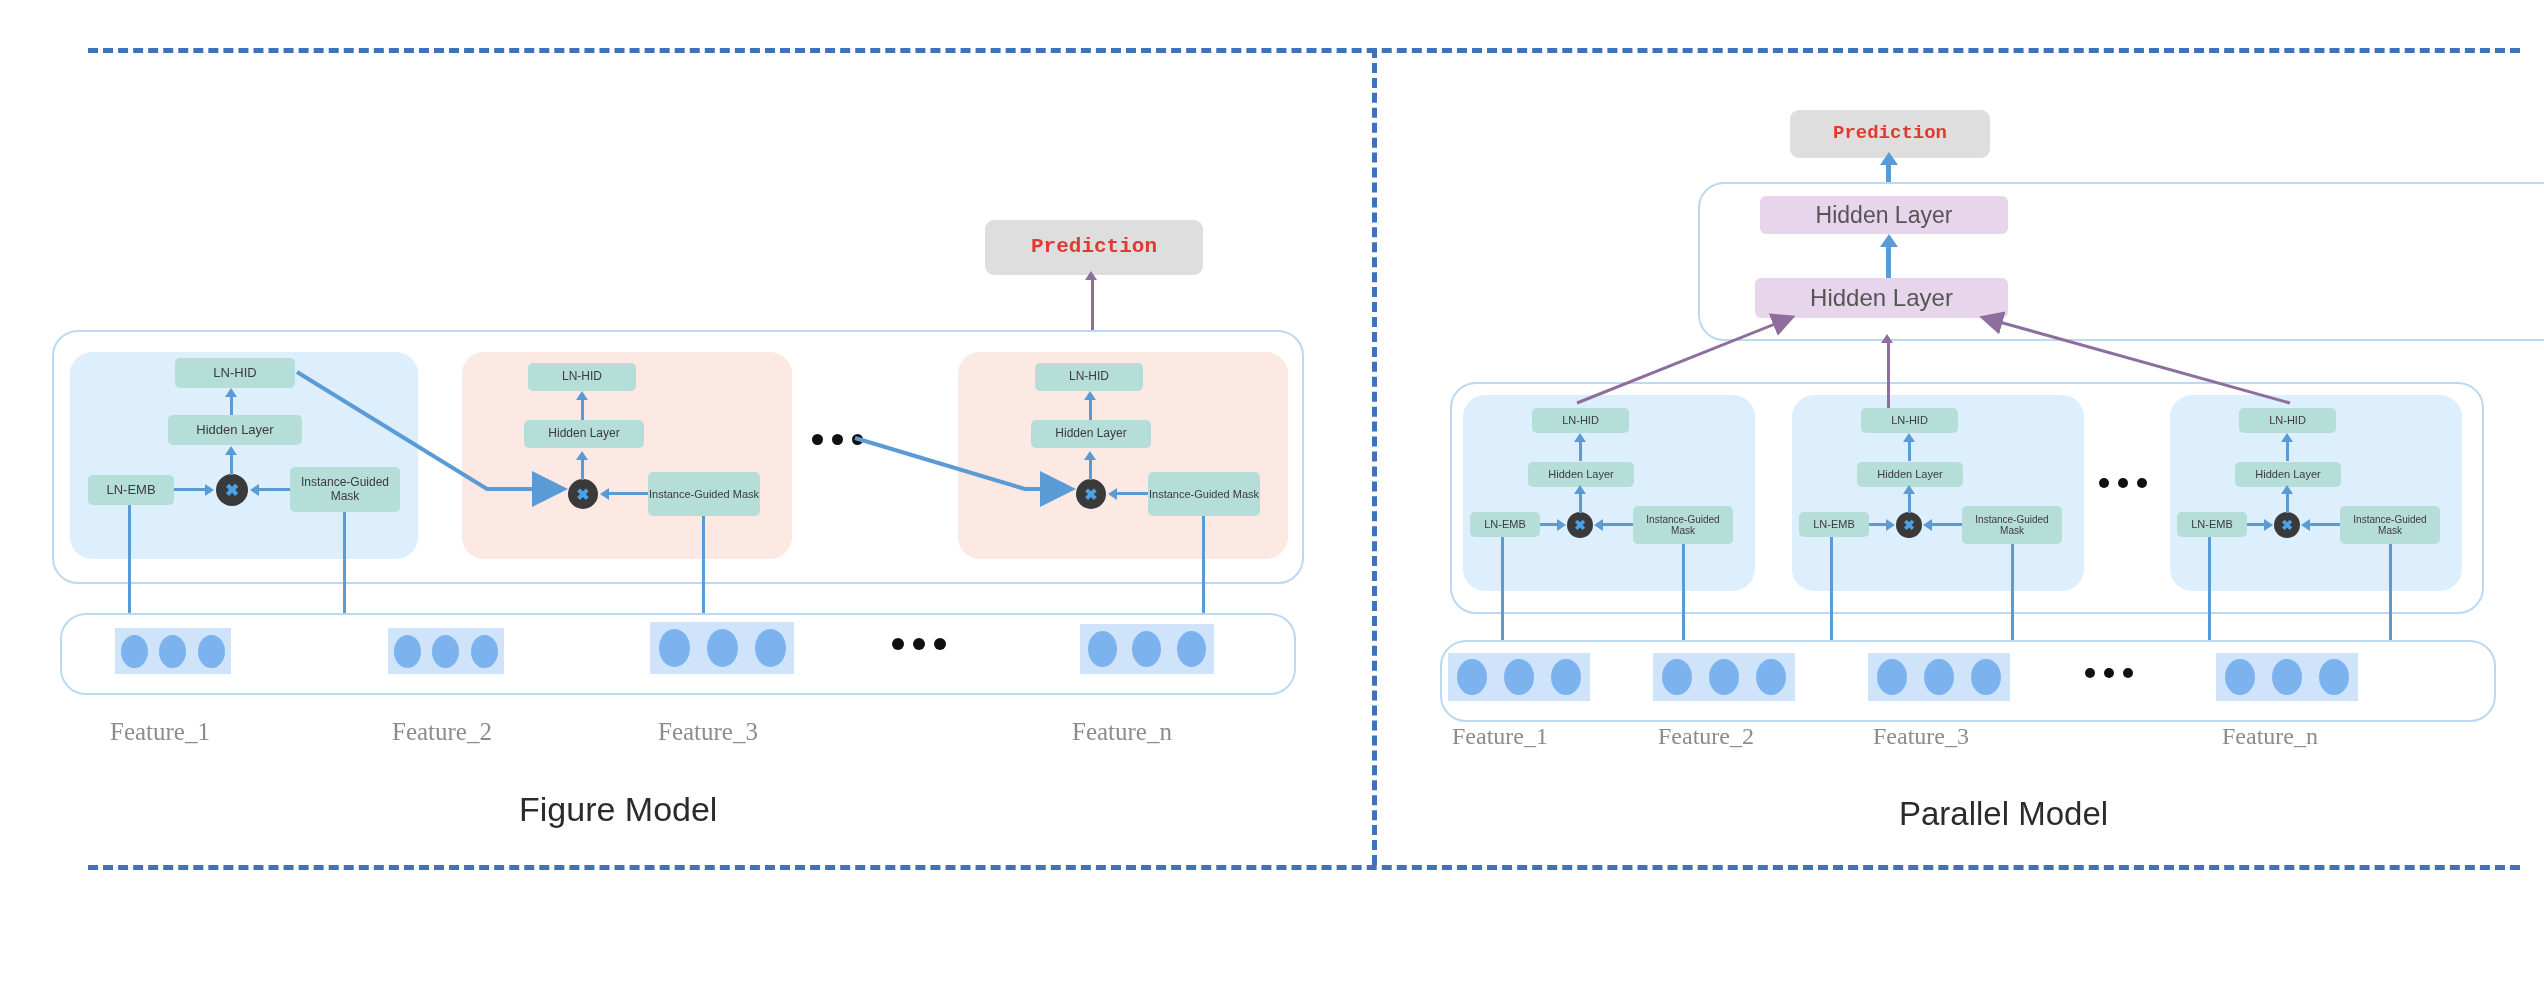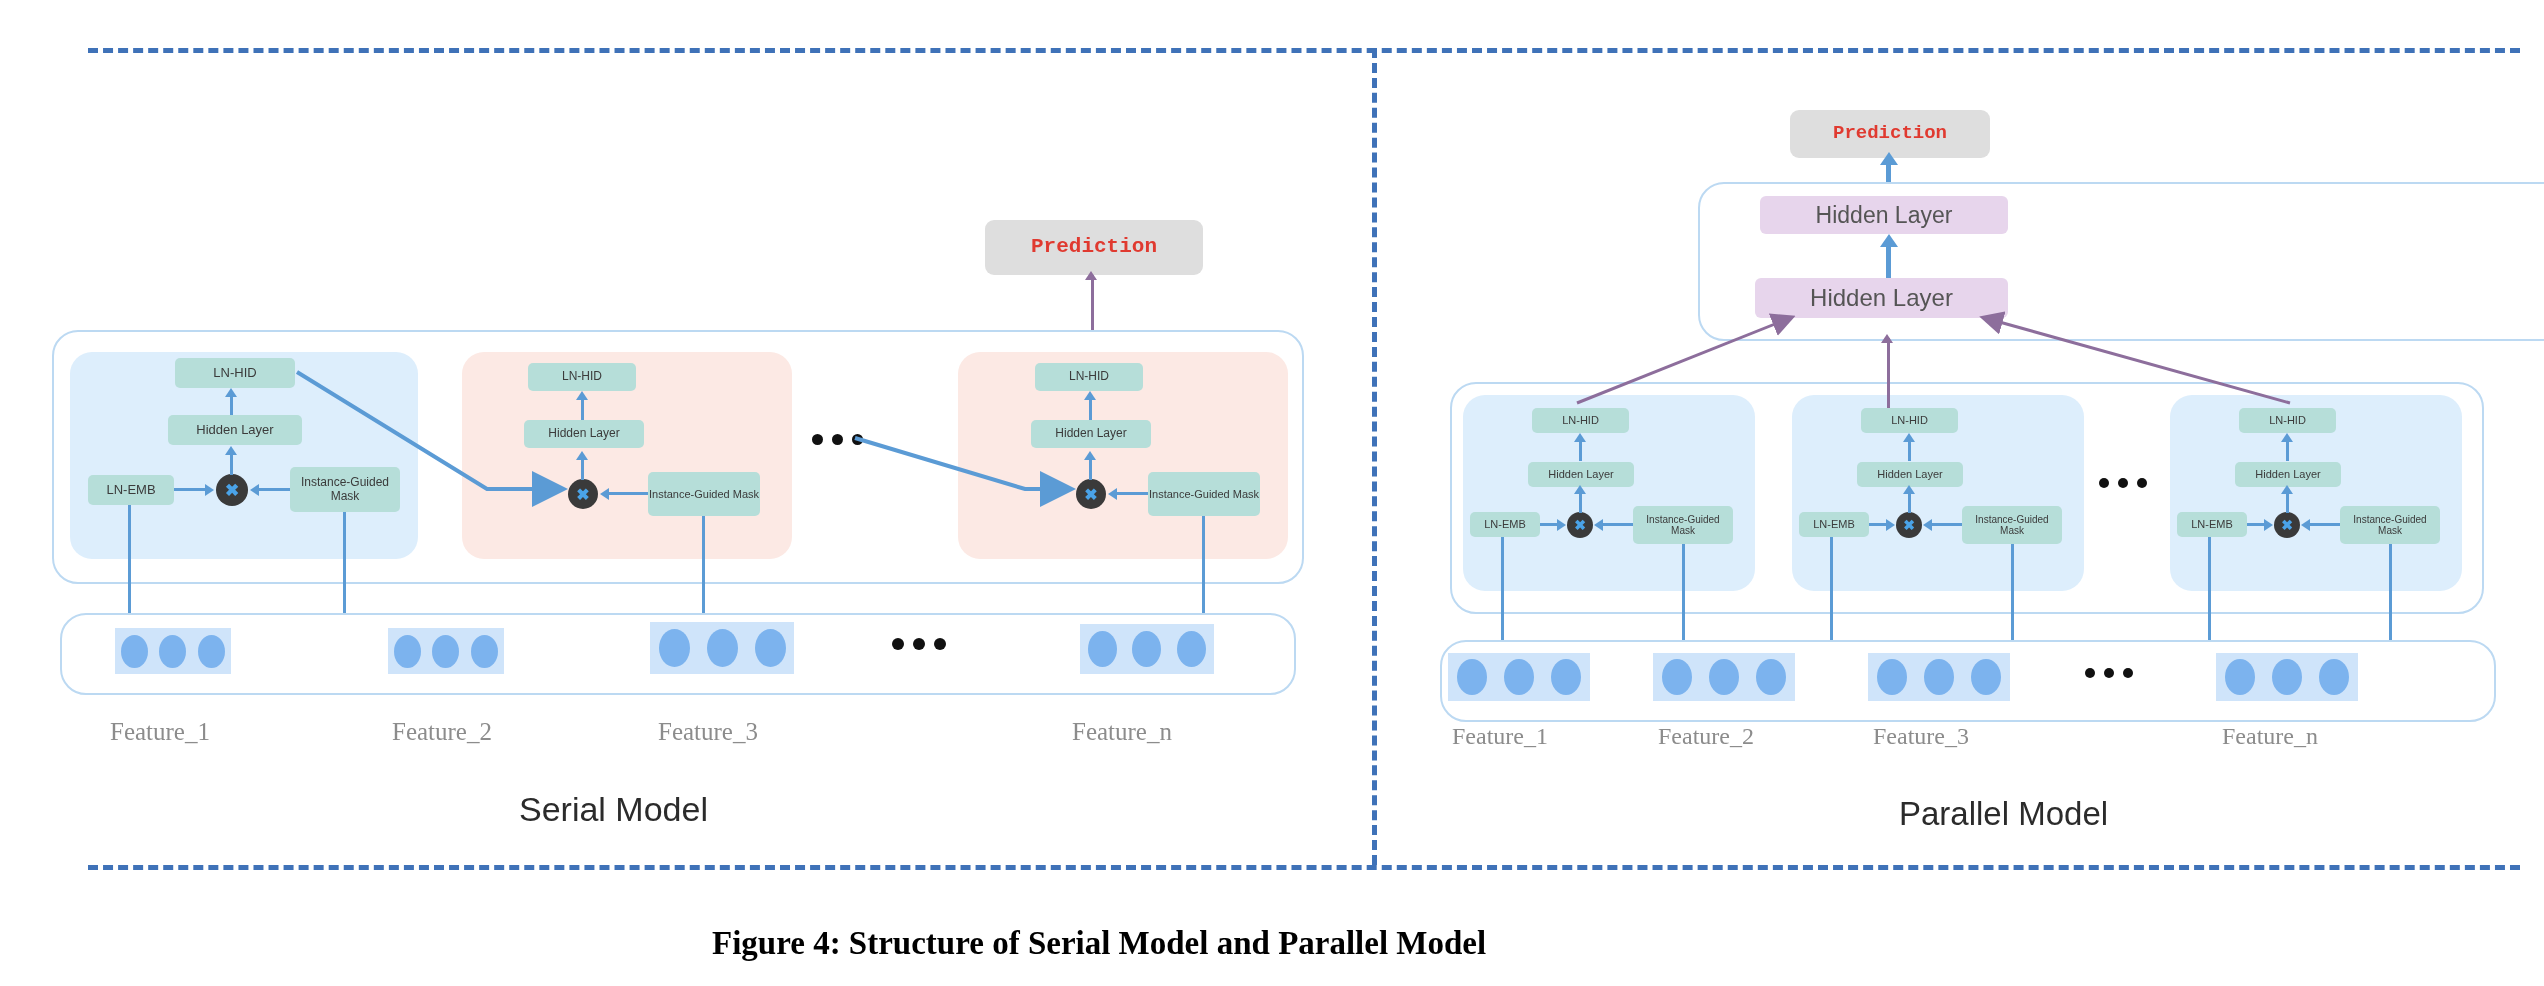--- a/index.html
+++ b/index.html
@@ -202,21 +202,21 @@
       <i style="width:12px;height:12px;"></i>
         <i style="width:12px;height:12px;"></i>
         <i style="width:12px;height:12px;"></i>
     </div>
 
     <div class="lbl" style="left:110px;top:718px;font-size:25px;">Feature_1</div>
     <div class="lbl" style="left:392px;top:718px;font-size:25px;">Feature_2</div>
     <div class="lbl" style="left:658px;top:718px;font-size:25px;">Feature_3</div>
     <div class="lbl" style="left:1072px;top:718px;font-size:25px;">Feature_n</div>
 
-    <div class="title" style="left:519px;top:790px;font-size:34px;">Serial Model</div>
+    <div class="title" style="left:519px;top:790px;font-size:34px;">Figure Model</div>
   </div>
 
   <div class="panel">
 
     <div class="node gray" style="left:1790px;top:110px;width:200px;height:48px;font-size:19px;">
       <span class="pred">Prediction</span>
     </div>
     <div class="ln" style="left:1886px;top:158px;width:5px;height:40px;"></div>
     <div class="ah up big" style="left:1880px;top:152px;"></div>
 
@@ -374,15 +374,14 @@
 
     <path d="M297,372 L487,489 L560,489" fill="none" stroke="#5b9bd5" stroke-width="4" marker-end="url(#ahb)"></path>
 
     <path d="M855,438 L1025,489 L1068,489" fill="none" stroke="#5b9bd5" stroke-width="4" marker-end="url(#ahb)"></path>
 
     <path d="M1577,403 L1790,318" fill="none" stroke="#8d6e9c" stroke-width="3" marker-end="url(#ahp)"></path>
 
     <path d="M2290,403 L1985,318" fill="none" stroke="#8d6e9c" stroke-width="3" marker-end="url(#ahp)"></path>
   </svg>
 
-  <div class="caption" style="left:712px;top:925px;font-size:33px;">Figure 4: Structure of Serial Model and Parallel Model</div>
 
 </div>
 
 </body></html>

